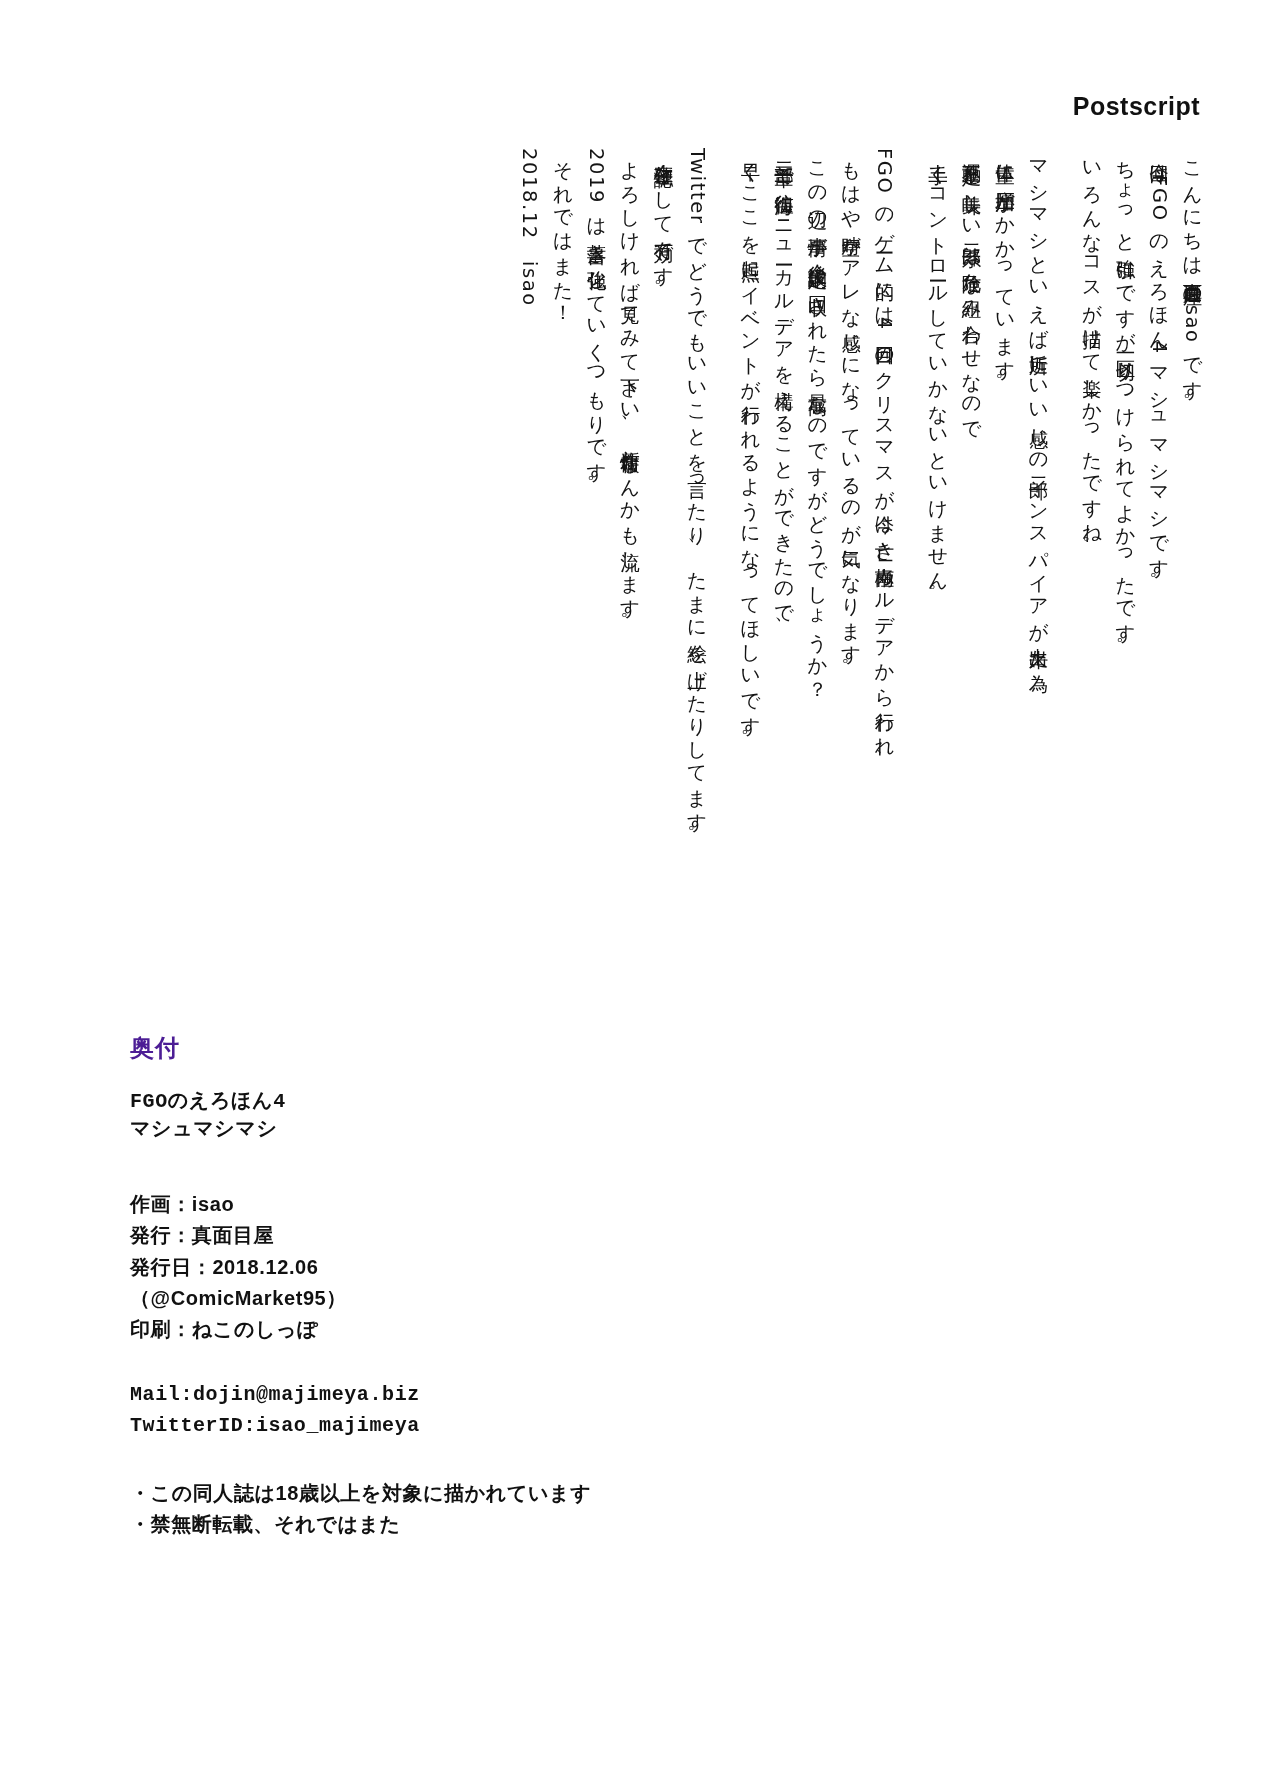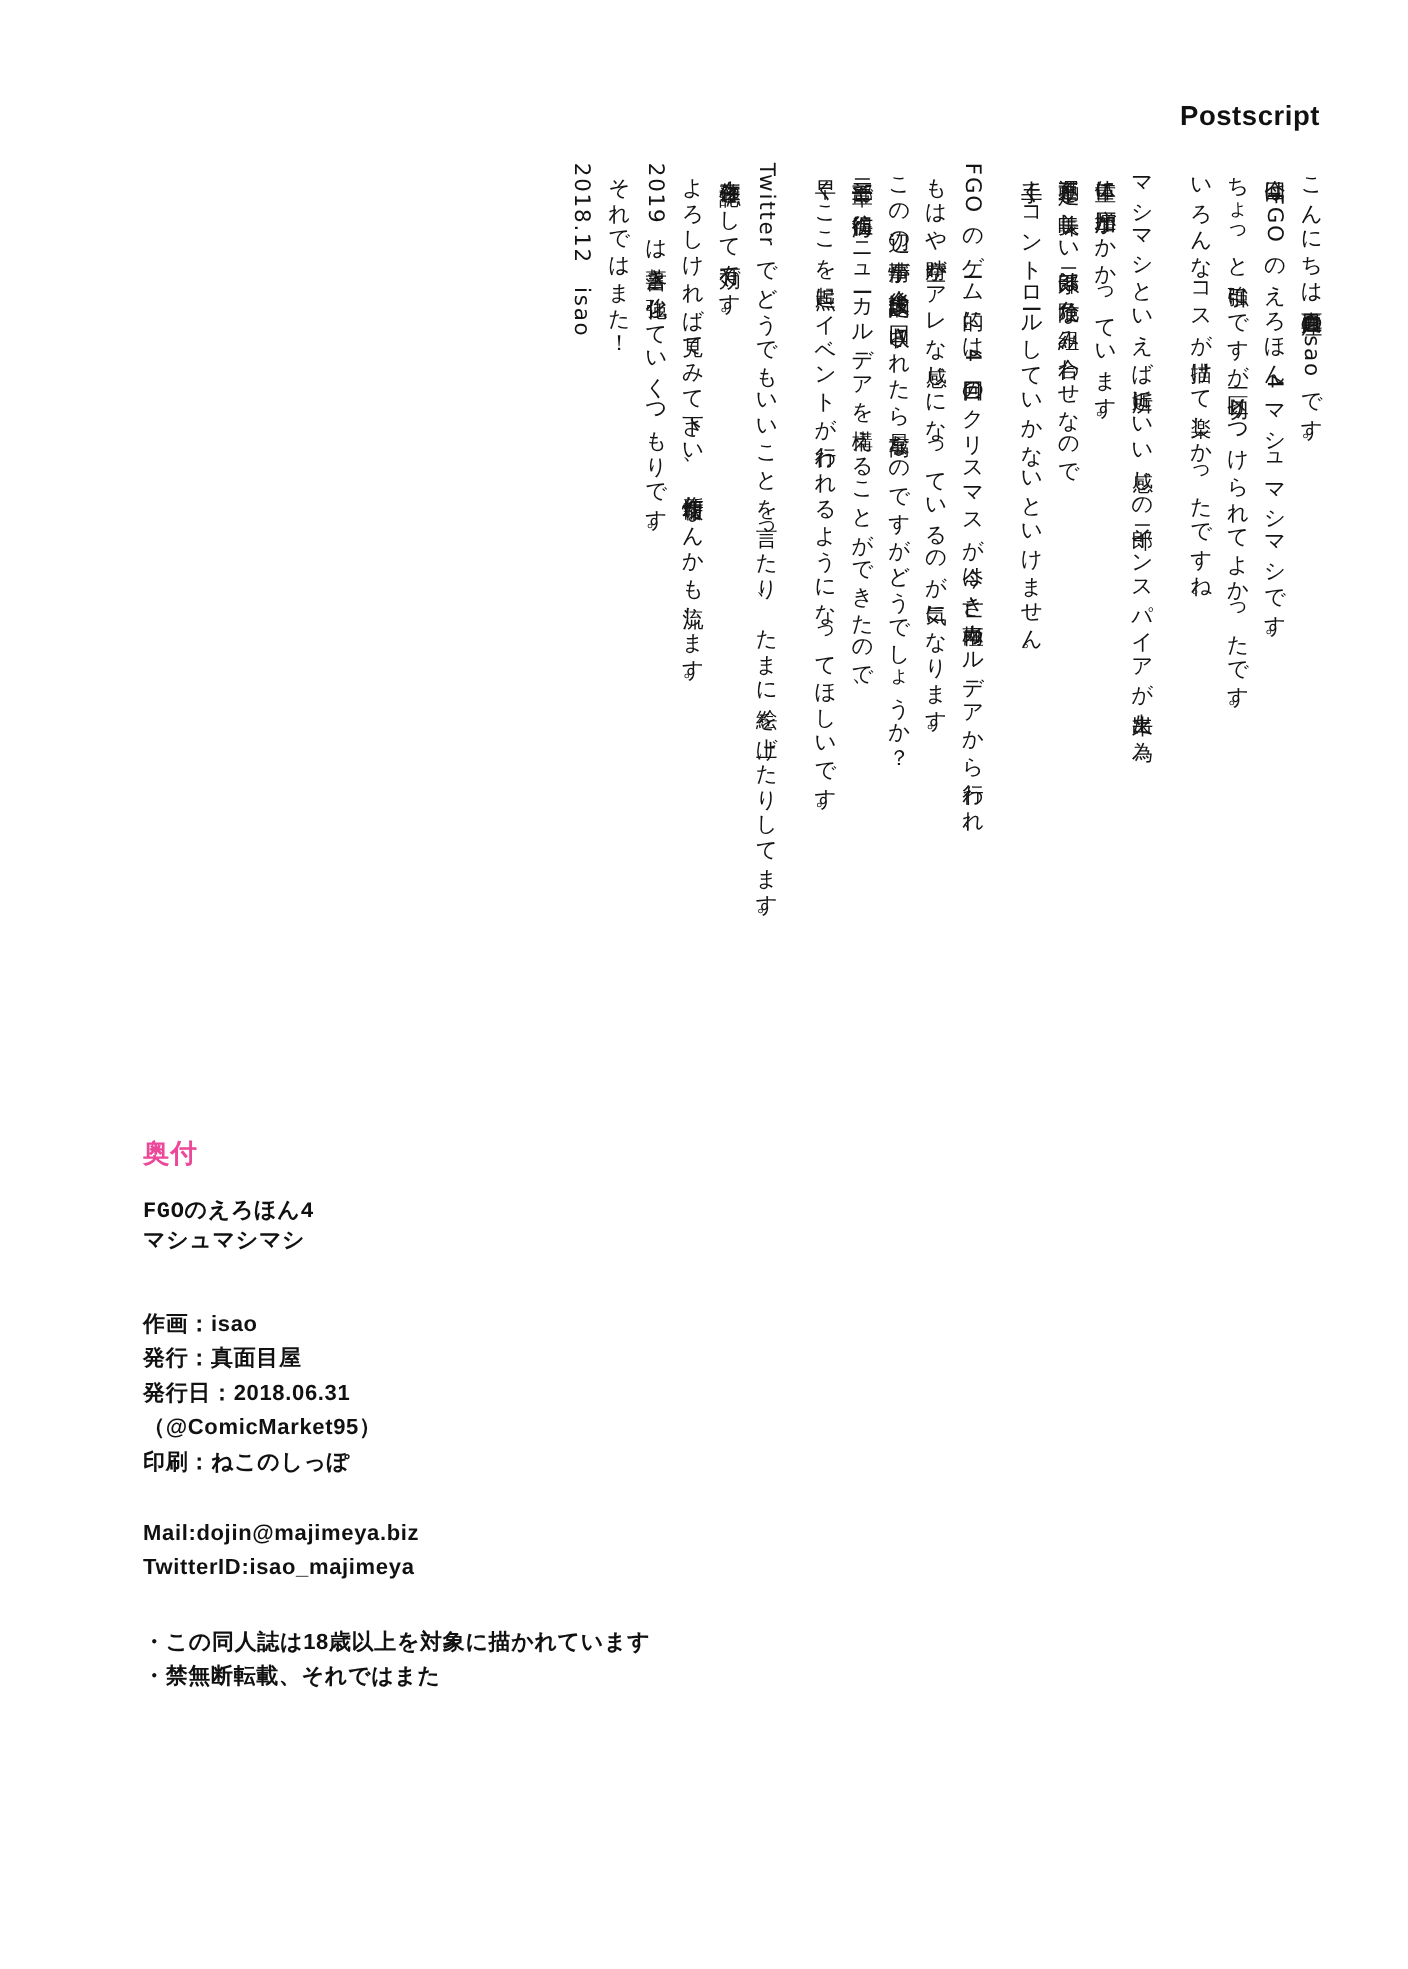--- a/index.html
+++ b/index.html
@@ -55,21 +55,21 @@
   
   .colophon {
     position: absolute;
     left: 130px;
     top: 1032px;
     width: 700px;
   }
   .colo-head {
     font-size: 24px;
     font-weight: bold;
-    color: #ec4899;
+    color: #4c1d95;
     margin: 0 0 24px 0;
     letter-spacing: 1px;
   }
   .colo-worktitle {
     font-size: 20px;
     line-height: 1.38;
     font-weight: bold;
     color: #111;
     margin: 0 0 46px 0;
     letter-spacing: 0.6px;
@@ -77,21 +77,21 @@
   }
   .colo-block {
     font-size: 20px;
     line-height: 1.56;
     font-weight: bold;
     color: #111;
     letter-spacing: 0.6px;
     margin: 0 0 34px 0;
   }
   .colo-block div { white-space: nowrap; }
-  .colo-block.contact { margin-bottom: 36px; }
+  .colo-block.contact { margin-bottom: 36px; font-family: Liberation Mono, monospace; }
   .colo-block.notes { margin-bottom: 0; }
 </style>
 </head>
 <body>
 
 <div class="ps-title">Postscript</div>
 
 <div class="vertical-block">
   <div class="vline">2018.12　isao</div>
   <div class="vline">それではまた！</div>
@@ -118,21 +118,21 @@
   <div class="colo-head">奥付</div>
 
   <div class="colo-worktitle">
     <div>FGOのえろほん4</div>
     <div>マシュマシマシ</div>
   </div>
 
   <div class="colo-block">
     <div>作画：isao</div>
     <div>発行：真面目屋</div>
-    <div>発行日：2018.06.31</div>
+    <div>発行日：2018.12.06</div>
     <div>（@ComicMarket95）</div>
     <div>印刷：ねこのしっぽ</div>
   </div>
 
   <div class="colo-block contact">
     <div>Mail:dojin@majimeya.biz</div>
     <div>TwitterID:isao_majimeya</div>
   </div>
 
   <div class="colo-block notes">

